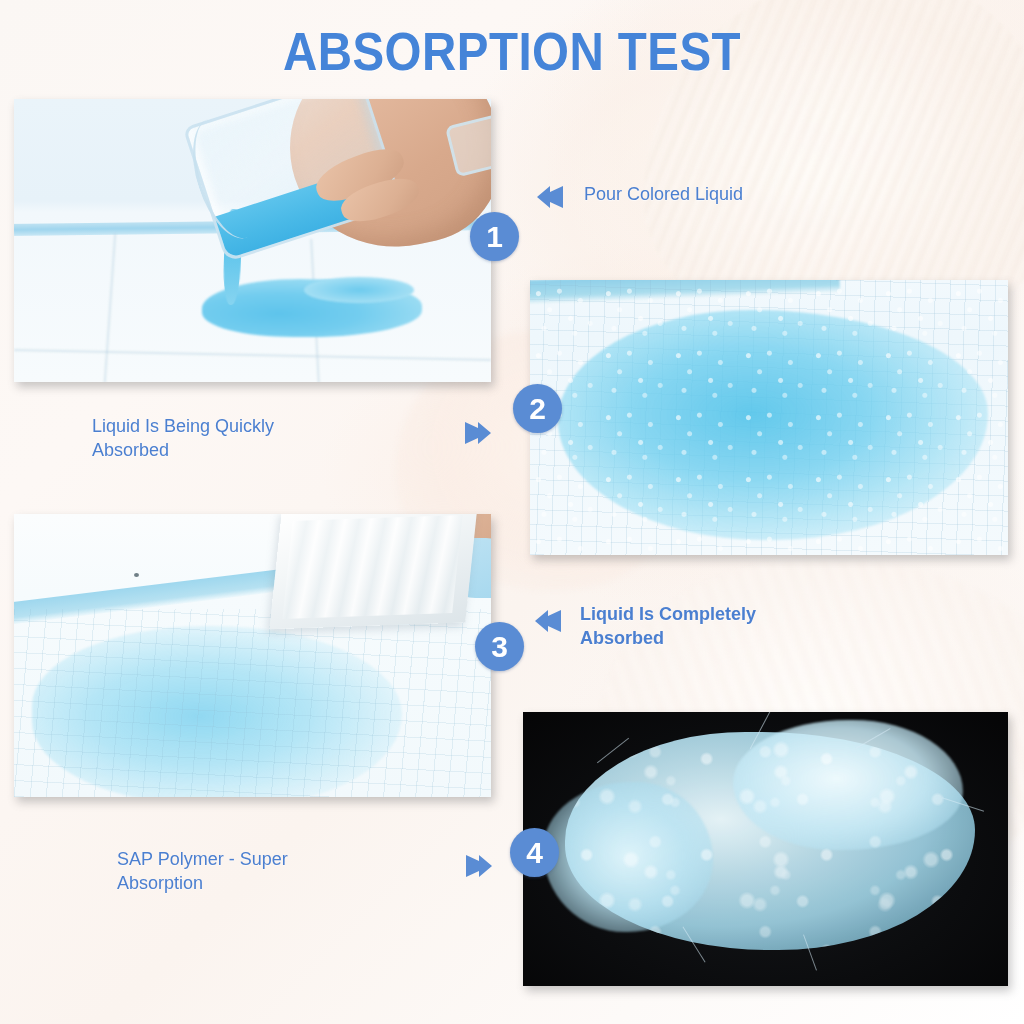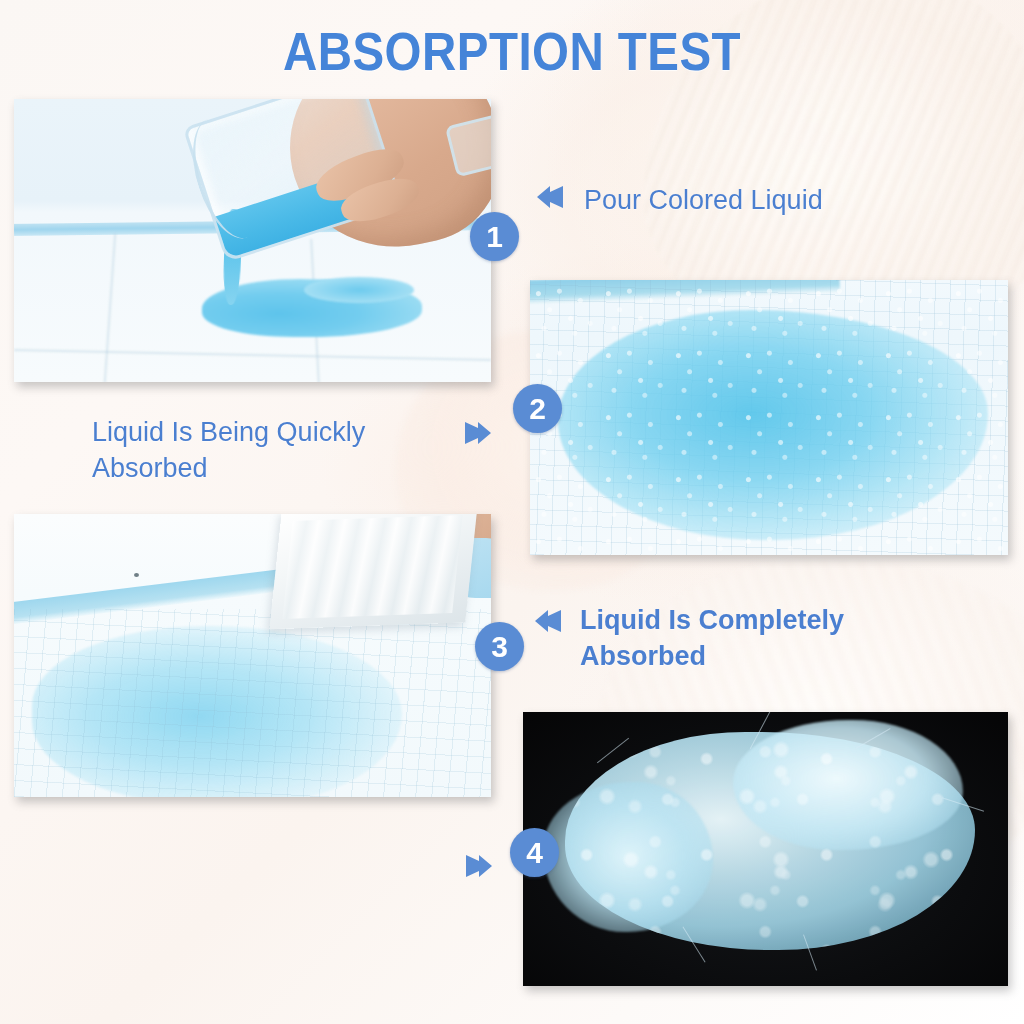--- a/index.html
+++ b/index.html
@@ -332,21 +332,21 @@
   }
   #step-circle-1 { left: 470px; top: 212px; }
   #step-circle-2 { left: 513px; top: 384px; }
   #step-circle-3 { left: 475px; top: 622px; }
   #step-circle-4 { left: 510px; top: 828px; }
 
   
   .caption {
     position: absolute;
     color: #4b7fd0;
-    font-size: 27px;
+    font-size: 18px;
     line-height: 1.35;
     white-space: pre-line;
     text-shadow: 0 1px 1px rgba(255,255,255,0.65);
   }
   #caption-1 { left: 584px; top: 182px; }
   #caption-2 { left: 92px; top: 414px; width: 360px; }
   #caption-3 { left: 580px; top: 602px; width: 400px; font-weight: bold; }
   #caption-4 { left: 117px; top: 847px; width: 350px; }
 
   .chev {
@@ -455,14 +455,16 @@
   </div>
   <div class="caption" id="caption-3">Liquid Is Completely
 Absorbed</div>
 
   <div class="step-circle" id="step-circle-4">4</div>
   <div class="chev" id="chev-4">
     <svg width="36" height="26" viewBox="0 0 36 26" aria-hidden="true">
       <path d="M19 2 L32 13 L19 24 L19 18 L6 24 L6 2 L19 8 Z" fill="#5a8cd4"></path>
     </svg>
   </div>
+  <div class="caption" id="caption-4">SAP Polymer - Super
+Absorption</div>
 
 </div>
 
 </body></html>

